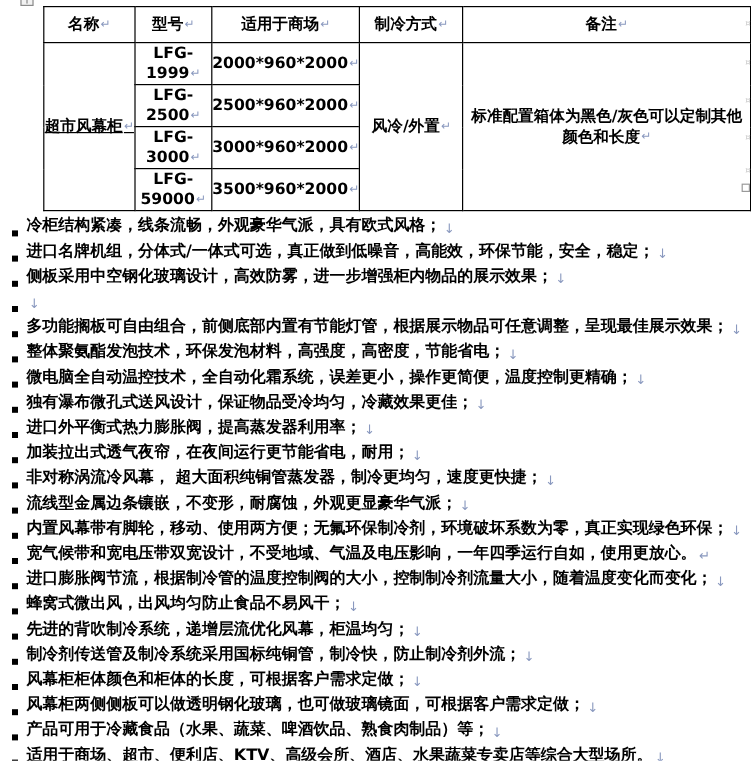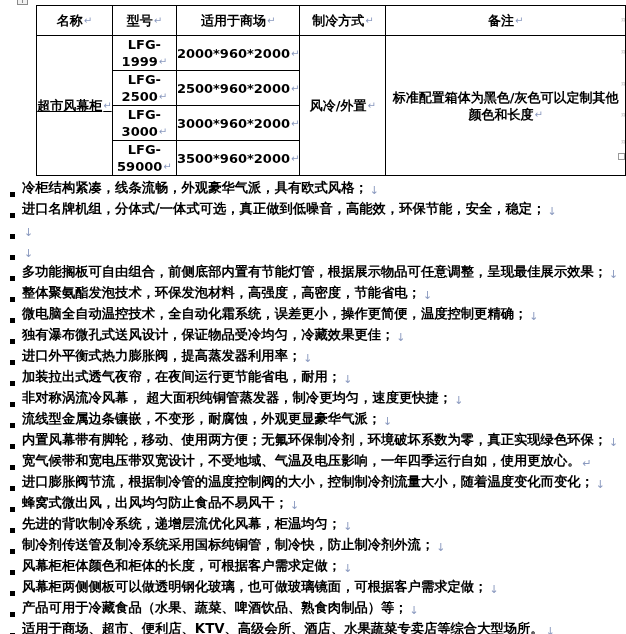--- a/index.html
+++ b/index.html
@@ -110,20 +110,21 @@
   </div>
 
   <div class="feat">
     <span class="bullet"></span>
     <span>进口名牌机组，分体式/一体式可选，真正做到低噪音，高能效，环保节能，安全，稳定；</span>
     <span class="feat-mark">↓</span>
   </div>
 
   <div class="feat">
     <span class="bullet"></span>
+    <span>侧板采用中空钢化玻璃设计，高效防雾，进一步增强柜内物品的展示效果；</span>
     <span class="feat-mark">↓</span>
   </div>
 
   <div class="feat">
     <span class="bullet"></span>
     <span class="feat-mark">↓</span>
   </div>
 
   <div class="feat">
     <span class="bullet"></span>

